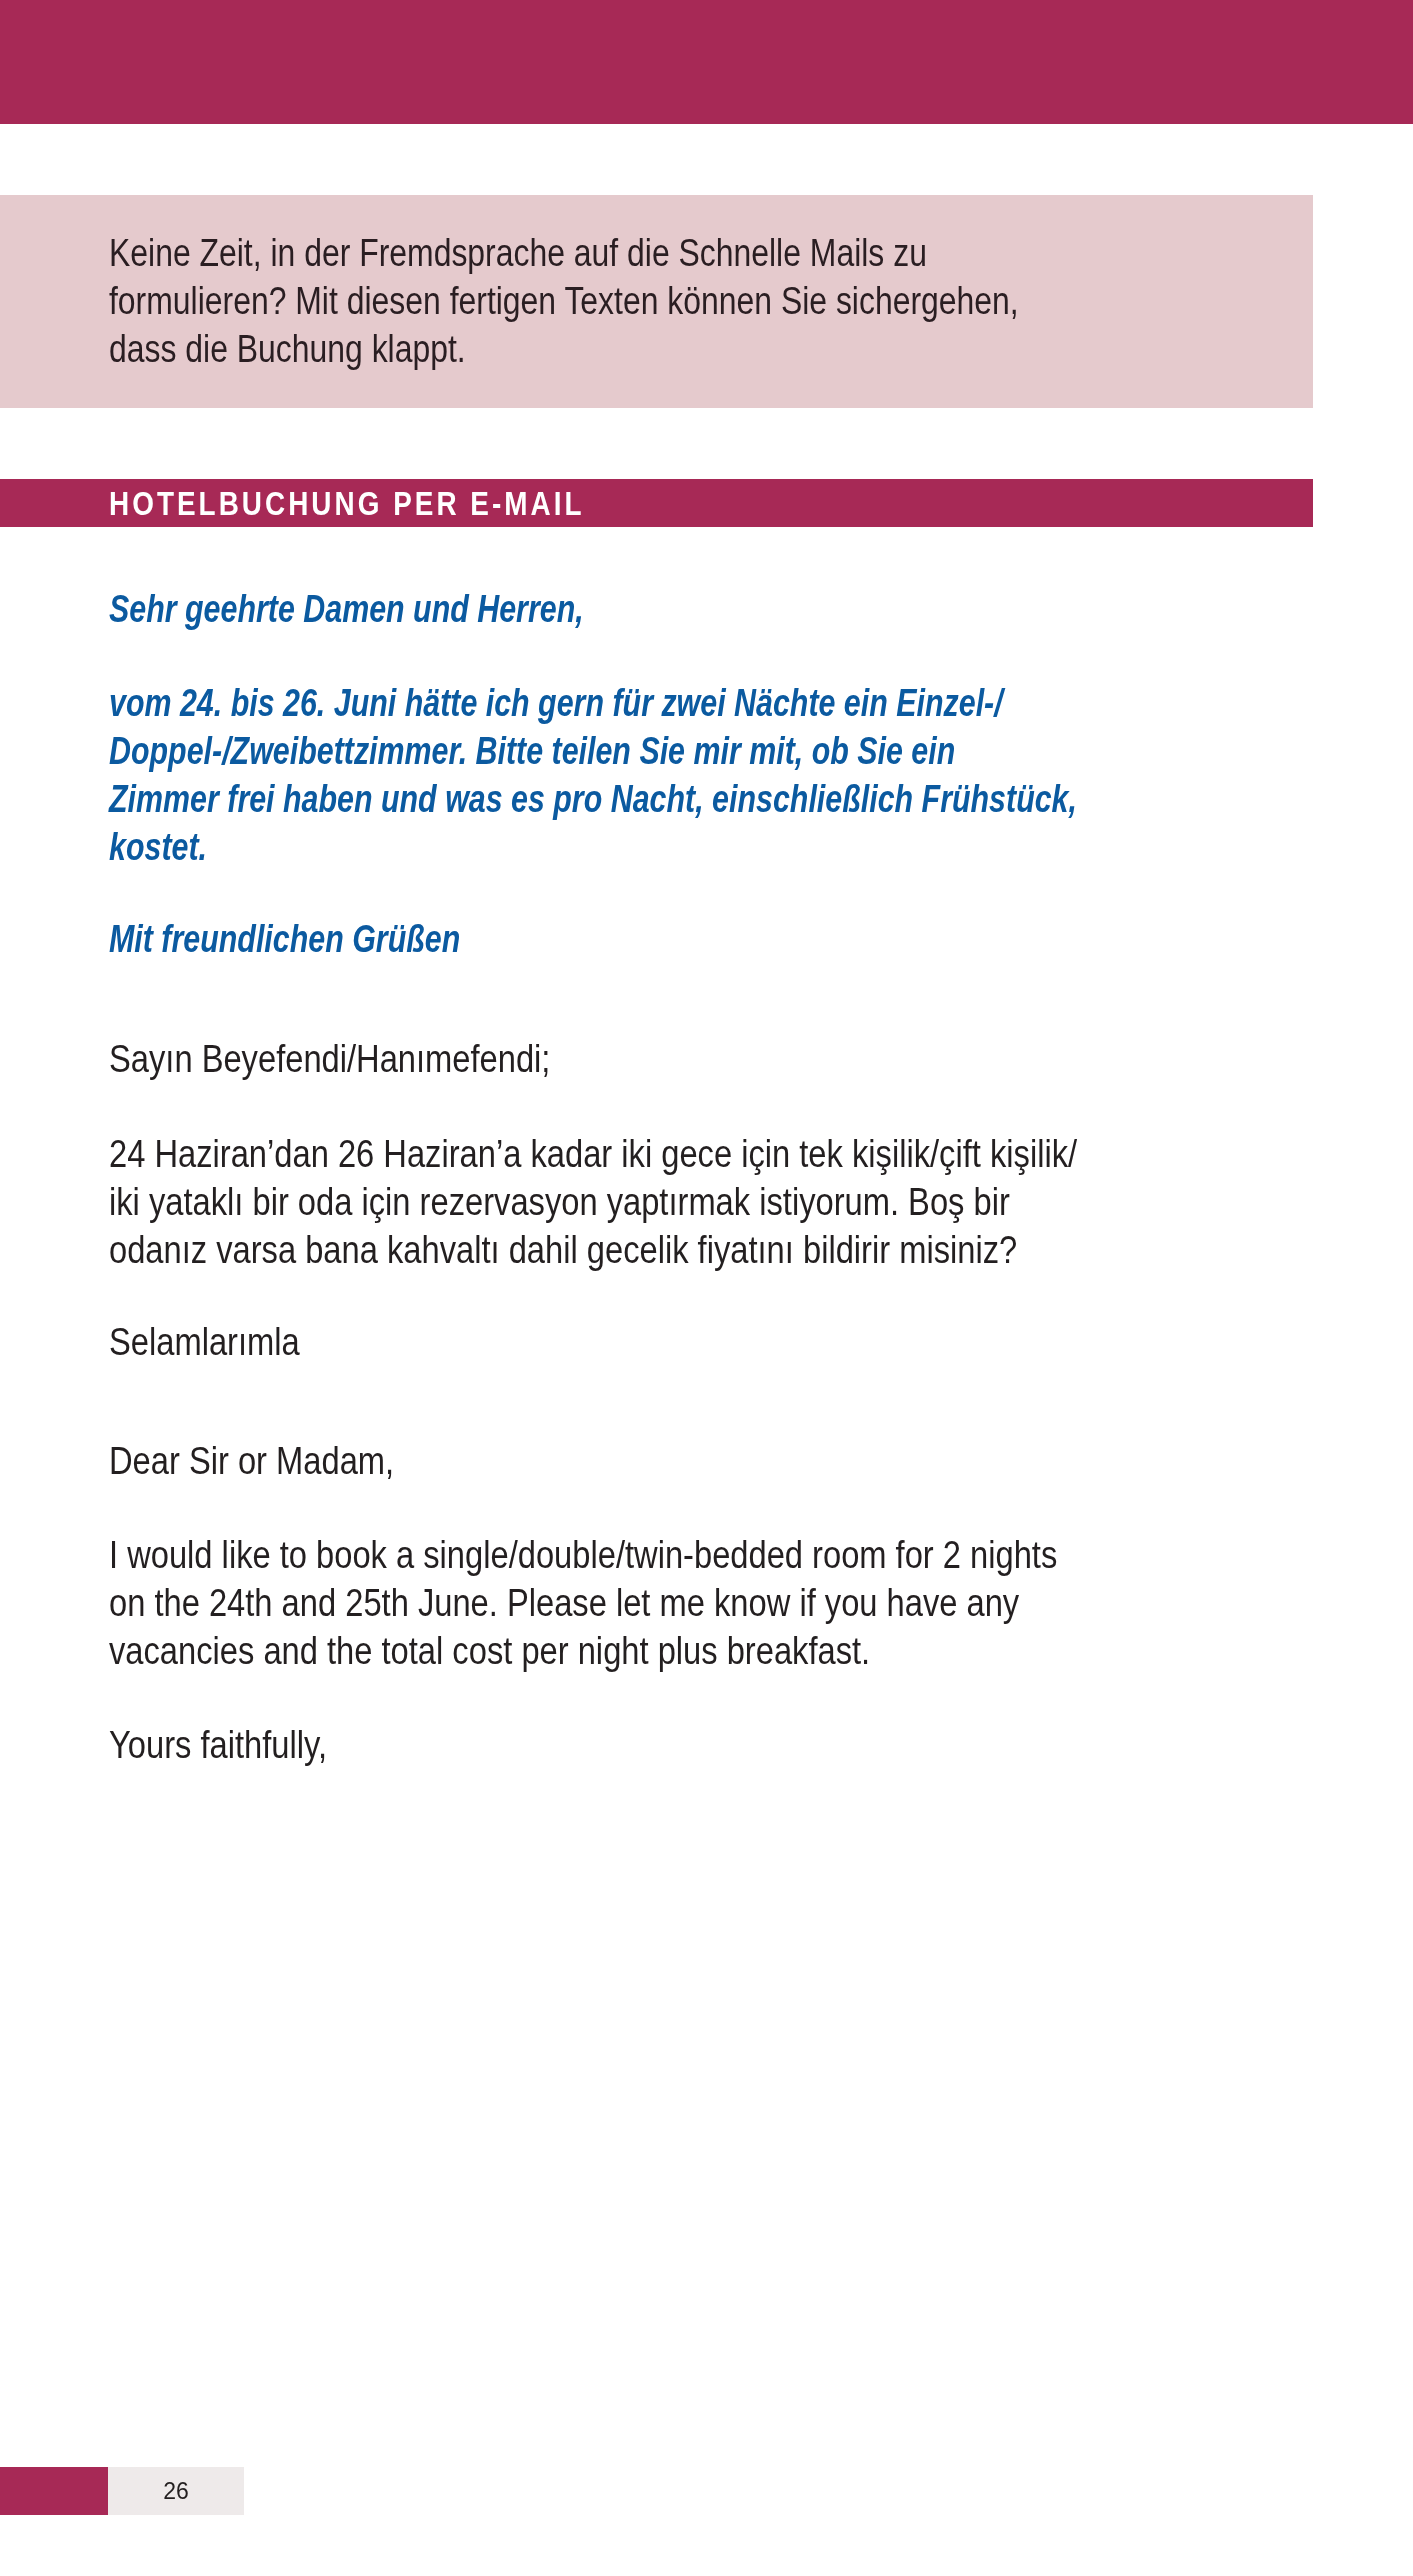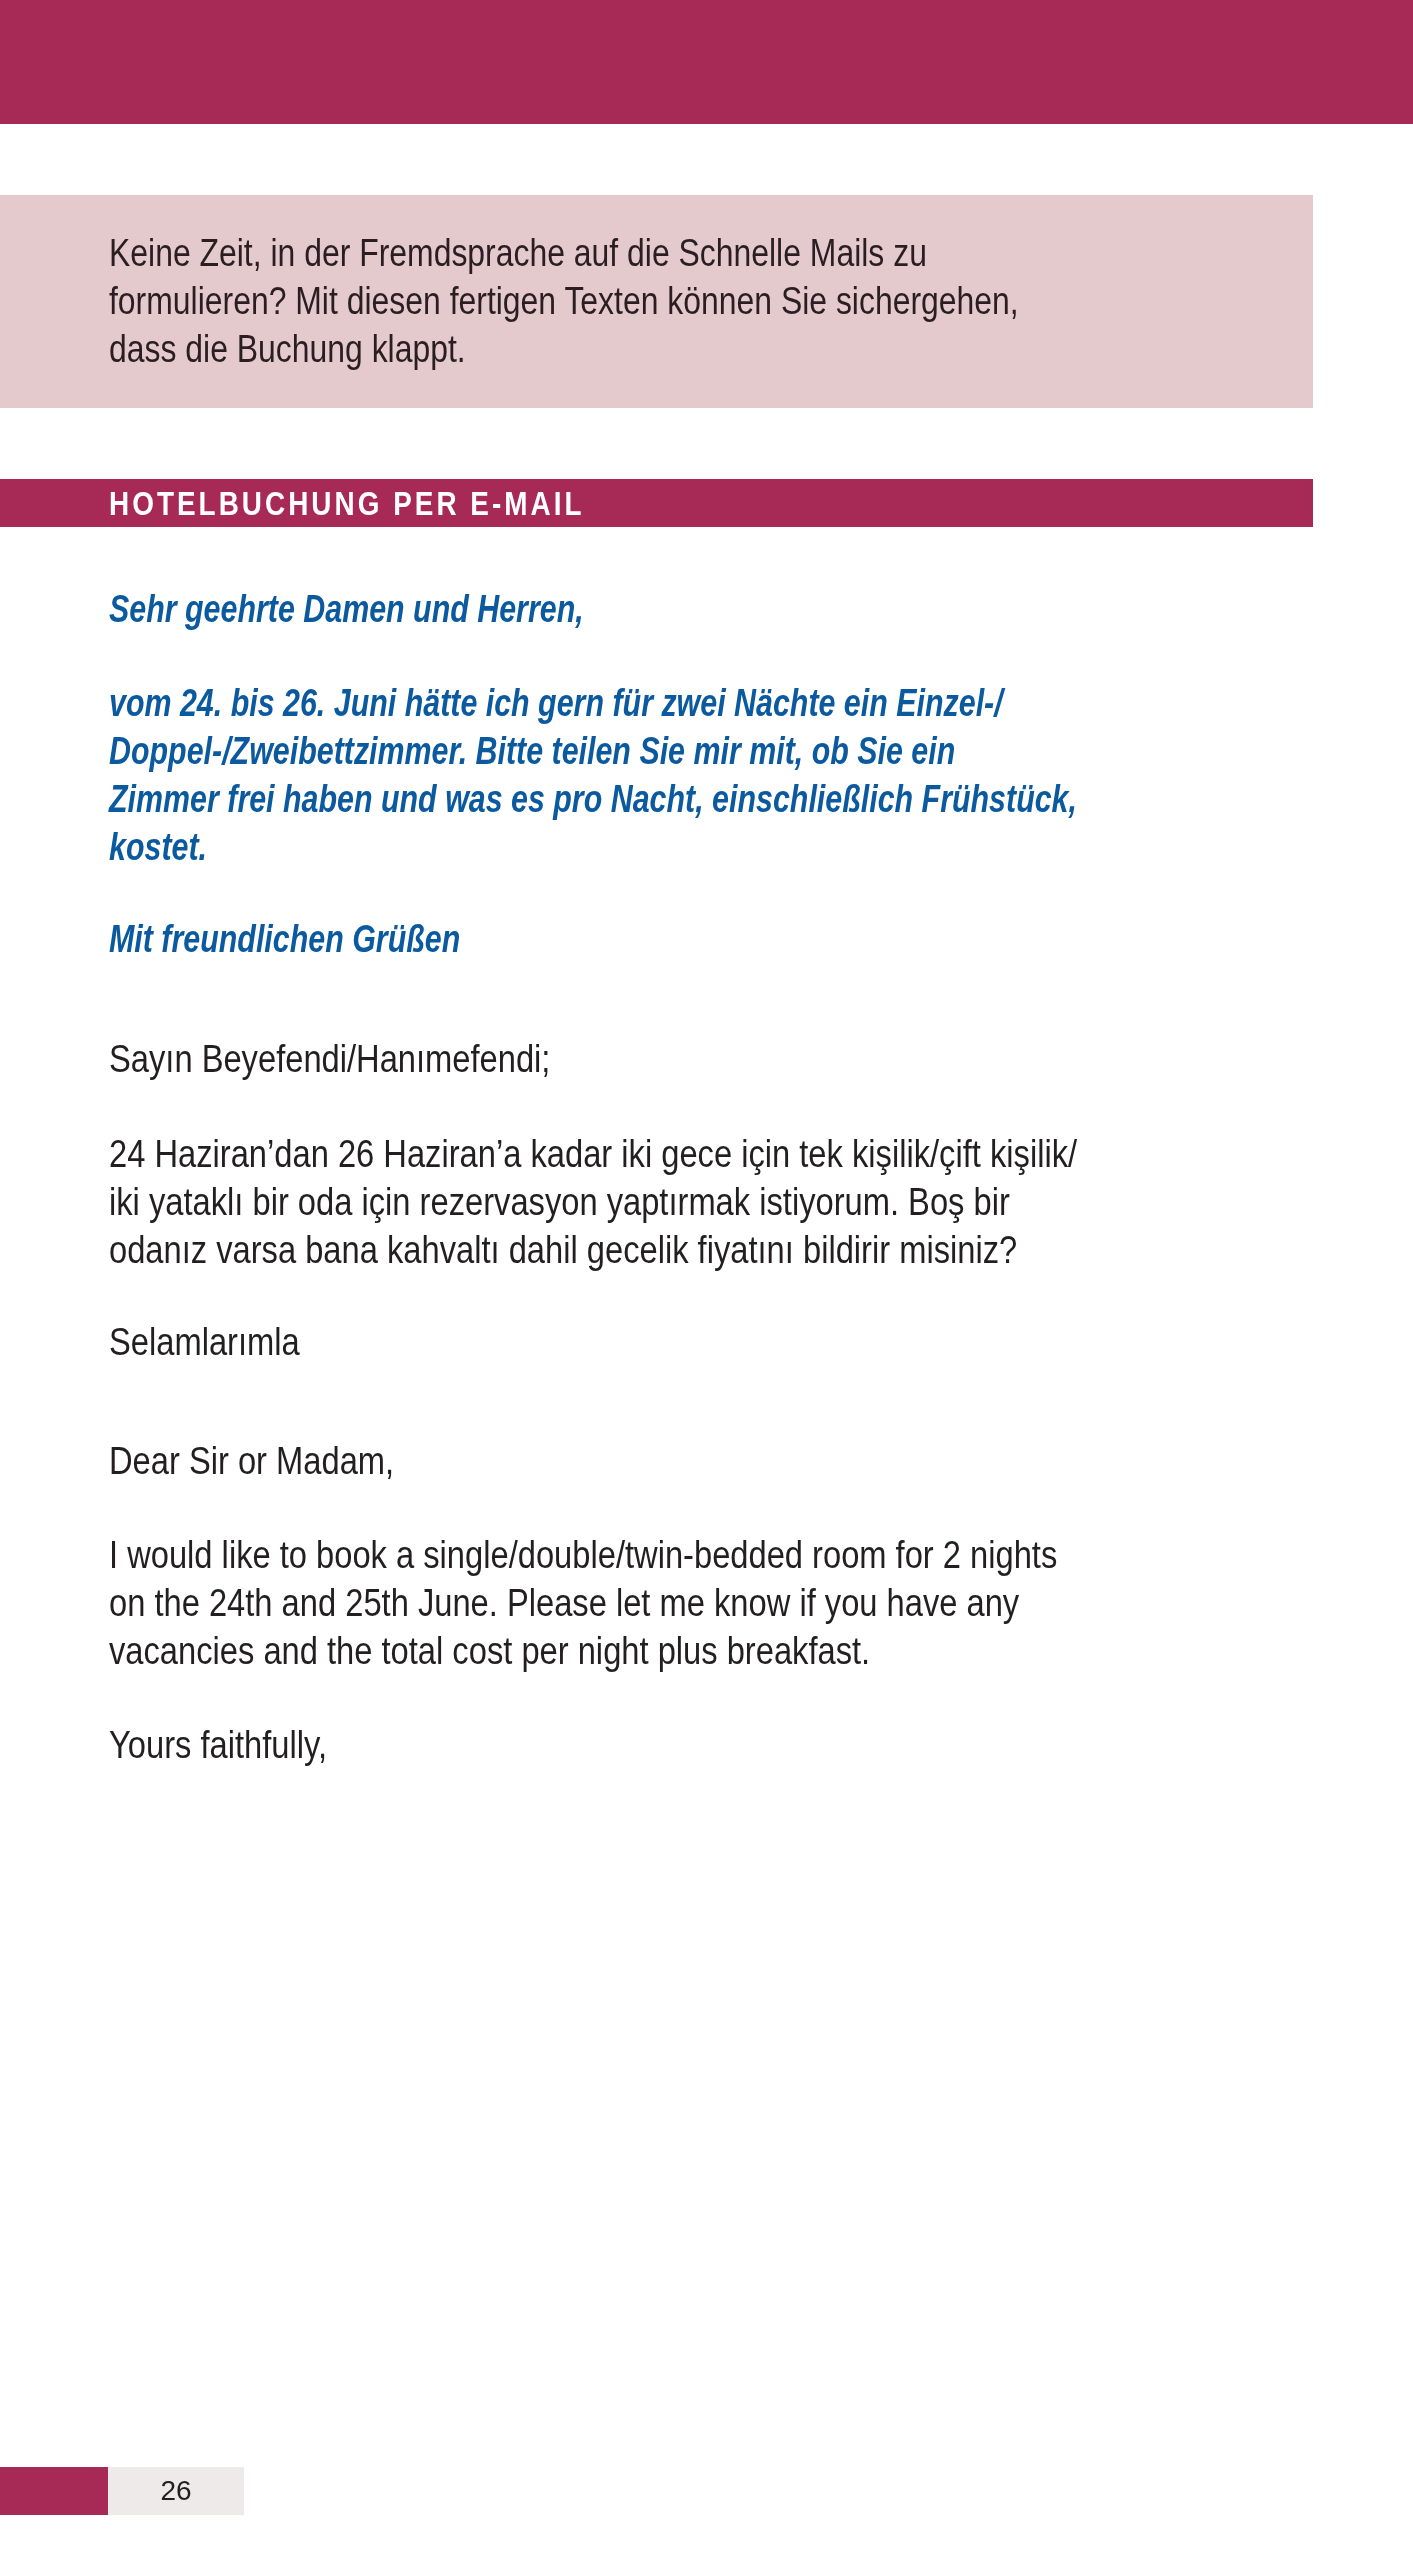--- a/index.html
+++ b/index.html
@@ -19,21 +19,21 @@
   }
   .para { position: absolute; left: 109px; white-space: nowrap; transform-origin: left top; }
   .para .line { display: block; height: 48px; line-height: 48px; font-size: 38px; }
   .intro { color: #2a1e22; transform: scaleX(0.84); }
   .de { color: #0b5aa0; font-style: italic; font-weight: bold; transform: scaleX(0.80); }
   .tr { color: #231f20; transform: scaleX(0.86); }
   .en { color: #231f20; transform: scaleX(0.86); }
   .footer-accent { position: absolute; left: 0; top: 2467px; width: 108px; height: 48px; background: #a72956; }
   .page-box {
     position: absolute; left: 108px; top: 2467px; width: 136px; height: 48px;
-    background: #eeeaea; text-align: center; line-height: 48px; font-size: 28px; color: #231f20;
+    background: #eeeaea; text-align: center; line-height: 48px; font-size: 23px; color: #231f20;
   }
 </style>
 </head>
 <body>
 
 <div class="top-bar"></div>
 
 <div class="intro-box"></div>
 <div class="para intro" style="top:229px;">
   <span class="line">Keine Zeit, in der Fremdsprache auf die Schnelle Mails zu</span>

